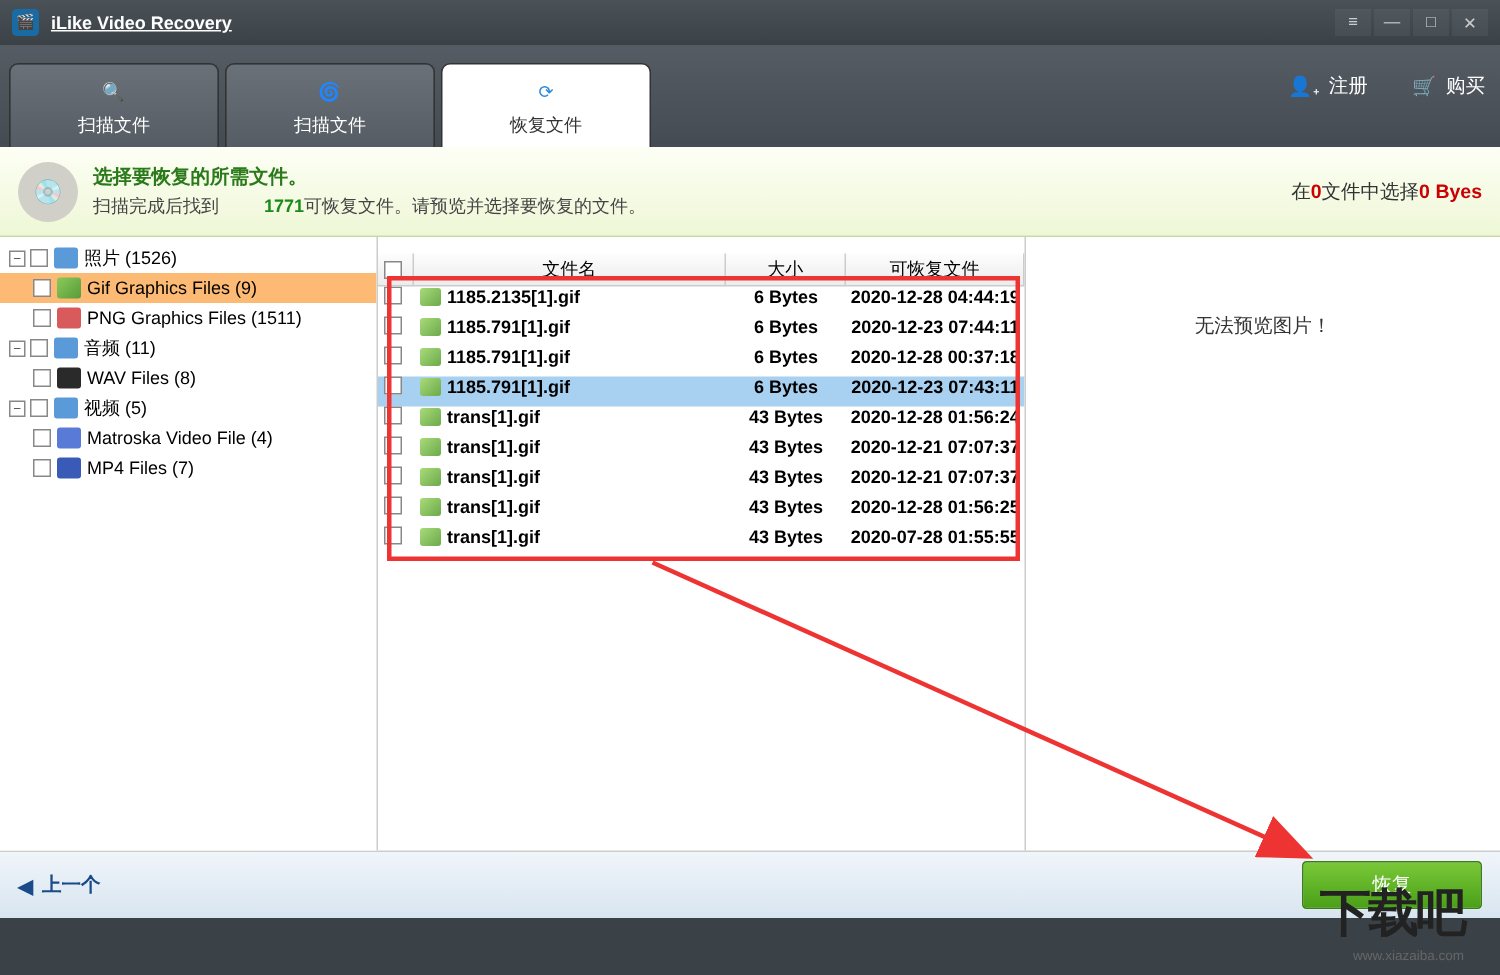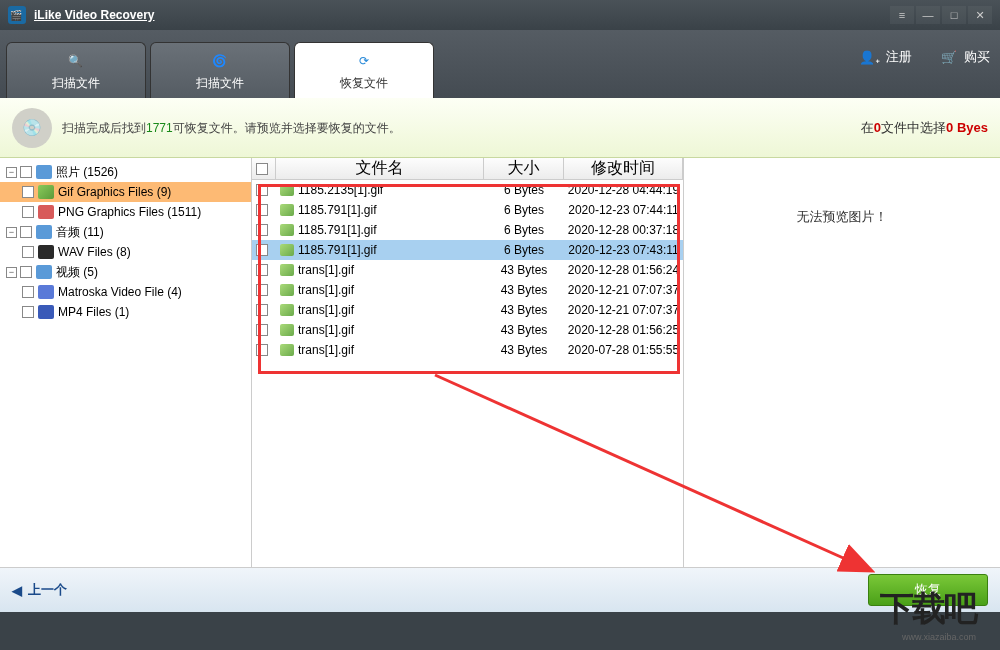--- a/index.html
+++ b/index.html
@@ -18,21 +18,21 @@
 .tool-tab .ticon { width: 24px; height: 24px; margin-bottom: 2px; display: flex; align-items: center; justify-content: center; }
 .toolbar-right { position: absolute; right: 10px; top: 18px; display: flex; gap: 30px; color: #fff; font-size: 13px; }
 .tr-item { display: flex; align-items: center; gap: 6px; cursor: pointer; }
 
 
 .info-strip { height: 60px; background: linear-gradient(#fdfff5, #eef7d6); border-bottom: 1px solid #c8d8a0; display: flex; align-items: center; padding: 0 12px; justify-content: space-between; }
 .info-left { display: flex; align-items: center; gap: 10px; }
 .info-icon { width: 40px; height: 40px; border-radius: 50%; background: #d0d0c8; display: flex; align-items: center; justify-content: center; }
 .info-text .t1 { color: #2a7a1a; font-size: 13px; font-weight: bold; }
 .info-text .t2 { color: #444; font-size: 12px; margin-top: 2px; }
-.info-text .t2 .num { color: #1a8a1a; font-weight: normal; }
+.info-text .t2 .num { color: #1a8a1a; font-weight: bold; margin-left: 30px; }
 .info-right { font-size: 13px; color: #333; }
 .info-right .red { color: #c00; font-weight: bold; }
 
 
 .main { display: flex; height: 410px; border-bottom: 1px solid #ccc; }
 
 
 .tree { width: 252px; border-right: 1px solid #ccc; padding: 4px 0; font-size: 12px; overflow: auto; background: #fff; }
 .tree-row { display: flex; align-items: center; height: 20px; padding-left: 6px; cursor: pointer; }
 .tree-row.sel { background: #fdba74; }
@@ -44,28 +44,28 @@
 .ic-pb { background: #d8a85a; }
 .ic-png { background: #d85a5a; }
 .ic-mp3 { background: #3a3a3a; }
 .ic-wav { background: #2a2a2a; }
 .ic-mkv { background: #5a7ad8; }
 .ic-mp4 { background: #3a5ab8; }
 .tree-row.lvl1 { padding-left: 22px; }
 
 
 .filecol { width: 432px; border-right: 1px solid #ccc; display: flex; flex-direction: column; }
-.fhead { height: 22px; background: linear-gradient(#fdfdfd,#ececec); border-bottom: 1px solid #ccc; display: flex; align-items: flex-end; font-size: 16px; }
+.fhead { height: 22px; background: linear-gradient(#fdfdfd,#ececec); border-bottom: 1px solid #ccc; display: flex; align-items: flex-end; font-size: 12px; margin-top: 11px; }
 .fcell { border-right: 1px solid #ccc; text-align: center; height: 100%; display: flex; align-items: center; justify-content: center; }
 .fc-chk { width: 24px; }
 .fc-name { width: 208px; }
 .fc-size { width: 80px; }
 .fc-date { flex: 1; }
 .fbody { flex: 1; overflow: auto; font-size: 12px; }
-.frow { height: 20px; display: flex; align-items: center; }
+.frow { height: 20px; display: flex; align-items: flex-start; font-weight: bold; }
 .frow.sel { background: #a8d0f0; }
 .frow .cell { display: flex; align-items: center; }
 .frow .cell.chk { width: 24px; justify-content: center; }
 .frow .cell.name { width: 208px; padding-left: 4px; gap: 4px; }
 .frow .cell.size { width: 80px; justify-content: center; }
 .frow .cell.date { flex: 1; justify-content: center; }
 .fileicon { width: 14px; height: 12px; background: linear-gradient(135deg,#aada7a,#6aaa4a); border-radius: 2px; }
 
 
 .preview { flex: 1; display: flex; align-items: flex-start; justify-content: center; padding-top: 50px; font-size: 13px; color: #333; }
@@ -120,20 +120,21 @@
       <span>🛒</span>
       <span>购买</span>
     </div>
   </div>
 </div>
 
 <div class="info-strip">
   <div class="info-left">
     <div class="info-icon">💿</div>
     <div class="info-text">
+      <div class="t1">选择要恢复的所需文件。</div>
       <div class="t2">
         <span>扫描完成后找到</span><span class="num">1771</span><span>可恢复文件。请预览并选择要恢复的文件。</span>
       </div>
     </div>
   </div>
   <div class="info-right">
     <span>在</span><span class="red">0</span><span>文件中选择</span><span class="red">0 Byes</span>
   </div>
 </div>
 
@@ -174,32 +175,32 @@
         <span>视频 (5)</span>
       </div>
     <div class="tree-row lvl1">
         <span class="cb"></span>
         <span class="ficon ic-mkv"></span>
         <span>Matroska Video File (4)</span>
       </div>
     <div class="tree-row lvl1">
         <span class="cb"></span>
         <span class="ficon ic-mp4"></span>
-        <span>MP4 Files (1)</span>
+        <span>MP4 Files (7)</span>
       </div>
   </div>
 
   <div class="filecol">
     <div class="fhead">
       <div class="fcell fc-chk">
           <span class="cb"></span>
         </div>
       <div class="fcell fc-name">文件名</div>
       <div class="fcell fc-size">大小</div>
-      <div class="fcell fc-date">修改时间</div>
+      <div class="fcell fc-date">可恢复文件</div>
     </div>
     <div class="fbody" id="fbody">
         <div class="frow">
           <div class="cell chk">
             <span class="cb"></span>
           </div>
           <div class="cell name">
             <span class="fileicon"></span>
             <span>1185.2135[1].gif</span>
           </div>

